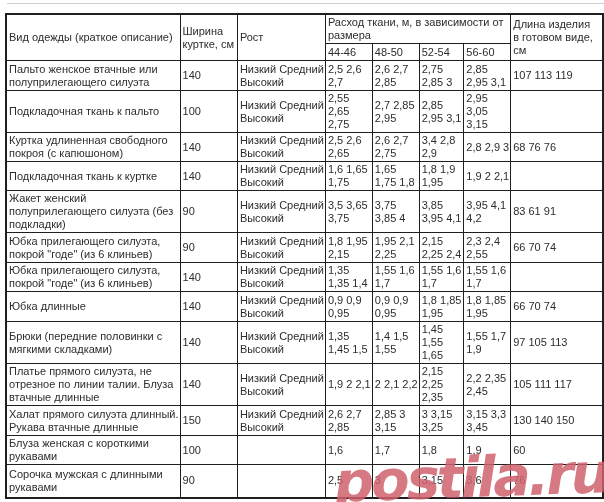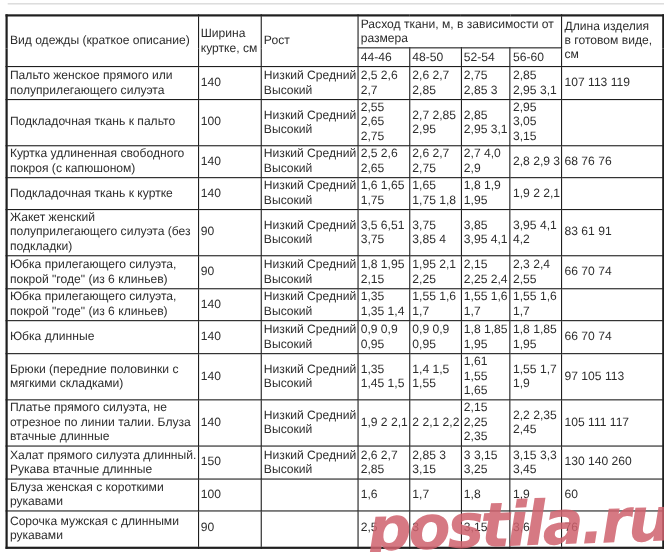--- a/index.html
+++ b/index.html
@@ -69,21 +69,21 @@
     </tr>
     <tr style="height:17px">
       <td>44-46</td>
       <td>48-50</td>
       <td>52-54</td>
       <td>56-60</td>
     </tr>
   </thead>
   <tbody>
     <tr style="height:30px">
-      <td>Пальто женское прямого или
+      <td>Пальто женское втачные или
 полуприлегающего силуэта</td>
       <td>140</td>
       <td>Низкий Средний
 Высокий</td>
       <td>2,5 2,6
 2,7</td>
       <td>2,6 2,7
 2,85</td>
       <td>2,75
 2,85 3</td>
@@ -111,21 +111,21 @@
     <tr style="height:24px">
       <td>Куртка удлиненная свободного
 покроя (с капюшоном)</td>
       <td>140</td>
       <td>Низкий Средний
 Высокий</td>
       <td>2,5 2,6
 2,65</td>
       <td>2,6 2,7
 2,75</td>
-      <td>2,7 4,0
+      <td>3,4 2,8
 2,9</td>
       <td>2,8 2,9 3</td>
       <td>68 76 76</td>
     </tr>
     <tr style="height:26px">
       <td>Подкладочная ткань к куртке</td>
       <td>140</td>
       <td>Низкий Средний
 Высокий</td>
       <td>1,6 1,65
@@ -137,21 +137,21 @@
       <td>1,9 2 2,1</td>
       <td></td>
     </tr>
     <tr style="height:42px">
       <td>Жакет женский
 полуприлегающего силуэта (без
 подкладки)</td>
       <td>90</td>
       <td>Низкий Средний
 Высокий</td>
-      <td>3,5 6,51
+      <td>3,5 3,65
 3,75</td>
       <td>3,75
 3,85 4</td>
       <td>3,85
 3,95 4,1</td>
       <td>3,95 4,1
 4,2</td>
       <td>83 61 91</td>
     </tr>
     <tr style="height:30px">
@@ -204,21 +204,21 @@
     <tr style="height:42px">
       <td>Брюки (передние половинки с
 мягкими складками)</td>
       <td>140</td>
       <td>Низкий Средний
 Высокий</td>
       <td>1,35
 1,45 1,5</td>
       <td>1,4 1,5
 1,55</td>
-      <td>1,61
+      <td>1,45
 1,55
 1,65</td>
       <td>1,55 1,7
 1,9</td>
       <td>97 105 113</td>
     </tr>
     <tr style="height:41px">
       <td>Платье прямого силуэта, не
 отрезное по линии талии. Блуза
 втачные длинные</td>
@@ -241,21 +241,21 @@
       <td>Низкий Средний
 Высокий</td>
       <td>2,6 2,7
 2,85</td>
       <td>2,85 3
 3,15</td>
       <td>3 3,15
 3,25</td>
       <td>3,15 3,3
 3,45</td>
-      <td>130 140 260</td>
+      <td>130 140 150</td>
     </tr>
     <tr style="height:27px">
       <td>Блуза женская с короткими
 рукавами</td>
       <td>100</td>
       <td></td>
       <td>1,6</td>
       <td>1,7</td>
       <td>1,8</td>
       <td>1,9</td>

